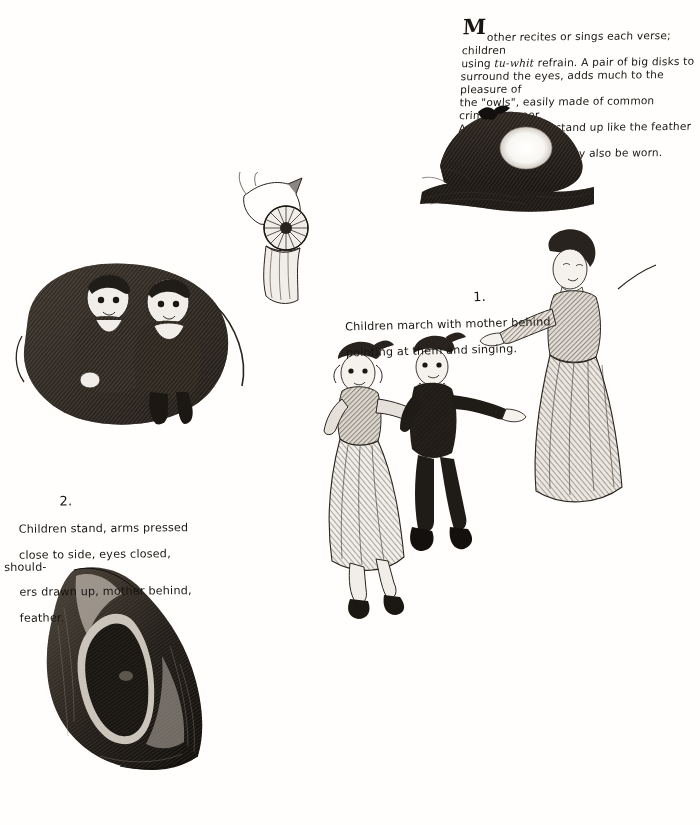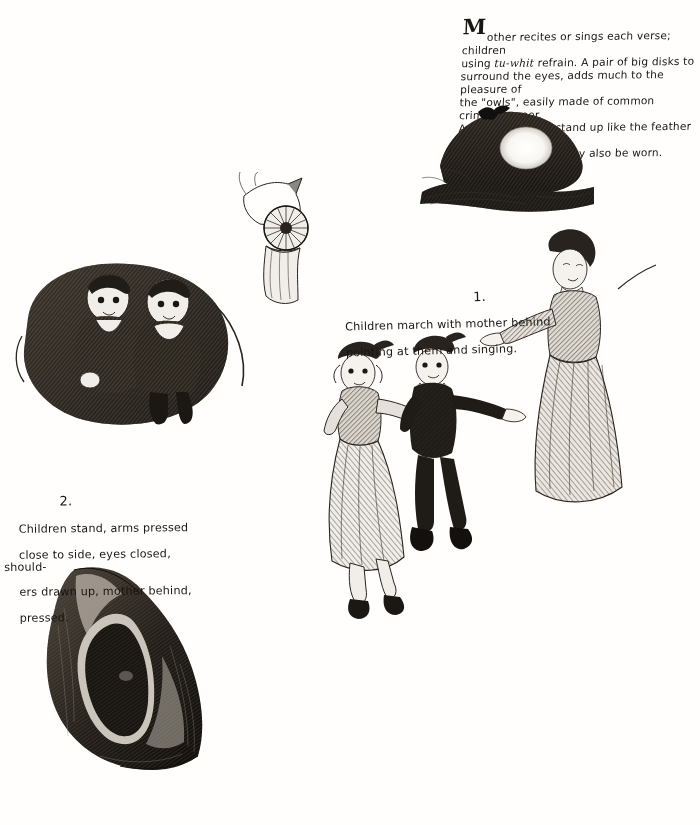--- a/index.html
+++ b/index.html
@@ -390,16 +390,16 @@
     <span class="num">1.</span>
     <span class="line">Children march with mother behind</span><br>
     <span class="line">pointing at them and singing.</span>
   </div>
 
   <div id="caption-2" class="hand tight">
     <span class="num">2.</span>
     <span class="line">Children stand, arms pressed</span><br>
     <span class="line">close to side, eyes closed, should-</span><br>
     <span class="line">ers drawn up, mother behind,</span><br>
-    <span class="line">pressed.</span>
+    <span class="line">feather.</span>
   </div>
 
 </div>
 
 </body></html>

